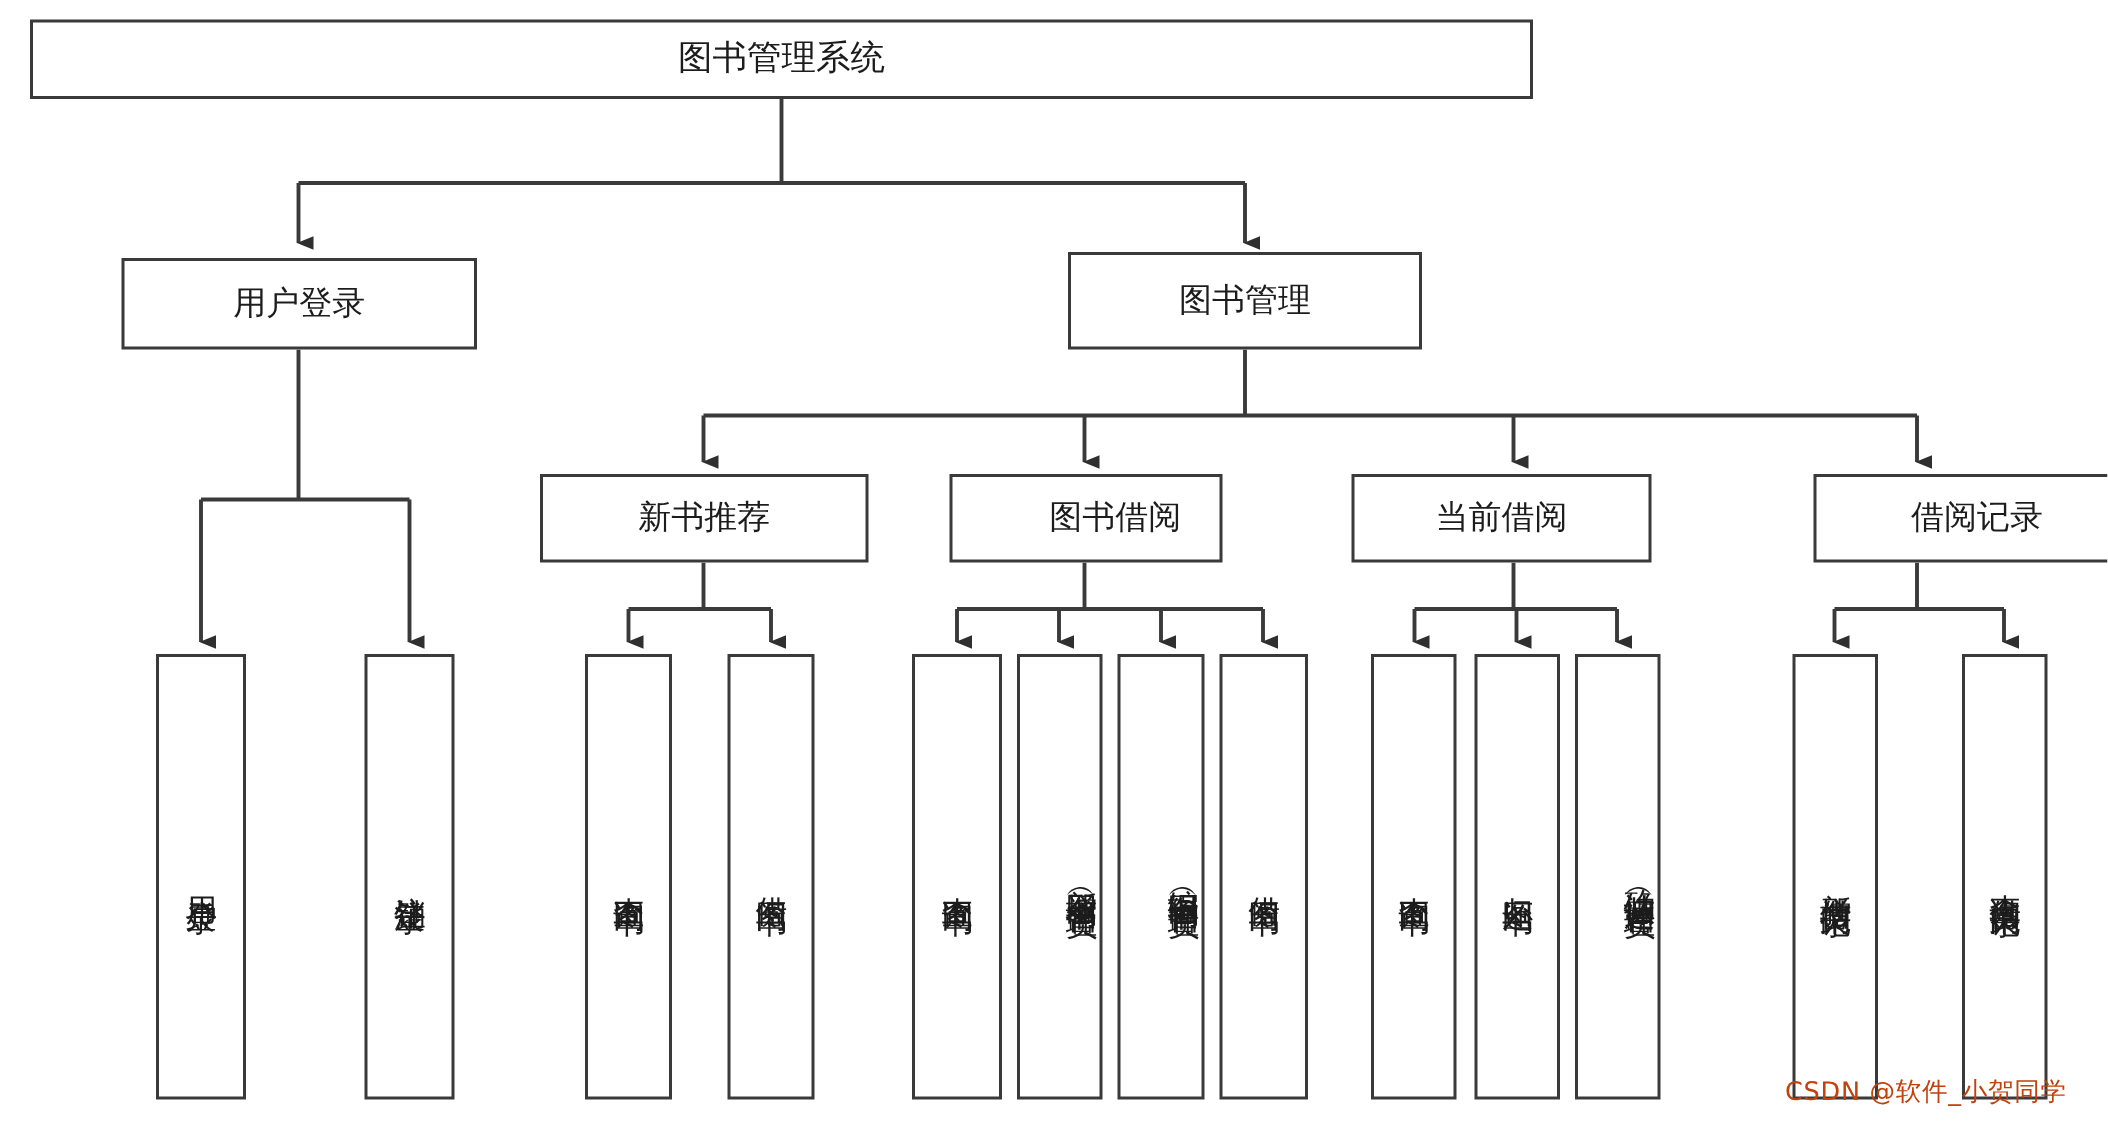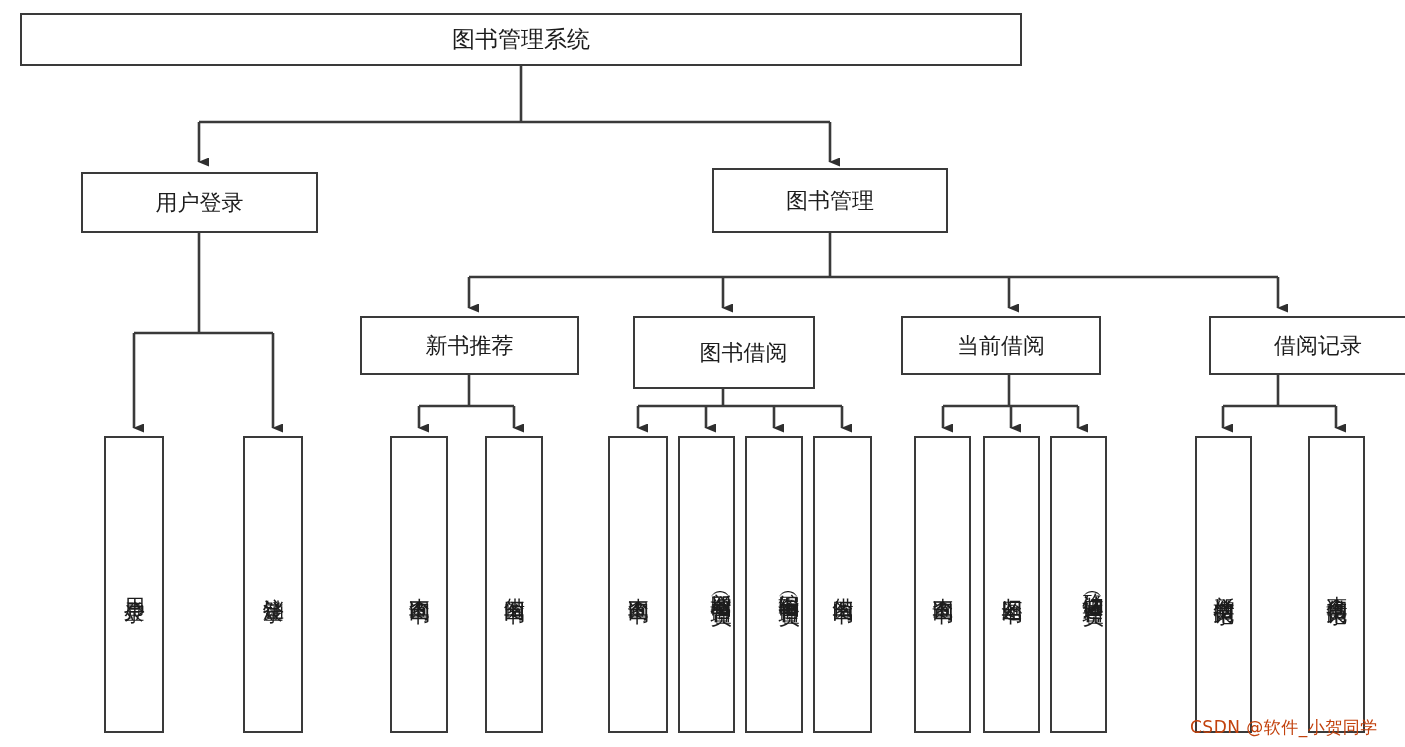--- a/index.html
+++ b/index.html
@@ -128,21 +128,21 @@
   <div class="node h" style="left:81px; top:172px; width:237px; height:61px;">
     <span>用户登录</span>
   </div>
   <div class="node h" style="left:712px; top:168px; width:236px; height:65px;">
     <span>图书管理</span>
   </div>
 
   <div class="node h" style="left:360px; top:316px; width:219px; height:59px;">
     <span>新书推荐</span>
   </div>
-  <div class="node h" style="left:633px; top:316px; width:182px; height:73px;padding-left:39px;">
+  <div class="node h" style="left:633px; top:316px; width:182px; height:59px;padding-left:39px;">
     <span>图书借阅</span>
   </div>
   <div class="node h" style="left:901px; top:316px; width:200px; height:59px;">
     <span>当前借阅</span>
   </div>
   <div class="node h" style="left:1170px; top:316px; width:218px; height:59px;margin-left:39px;">
     <span>借阅记录</span>
   </div>
 
   <div class="node v mid" style="left:104px; top:436px; width:60px; height:297px;">

